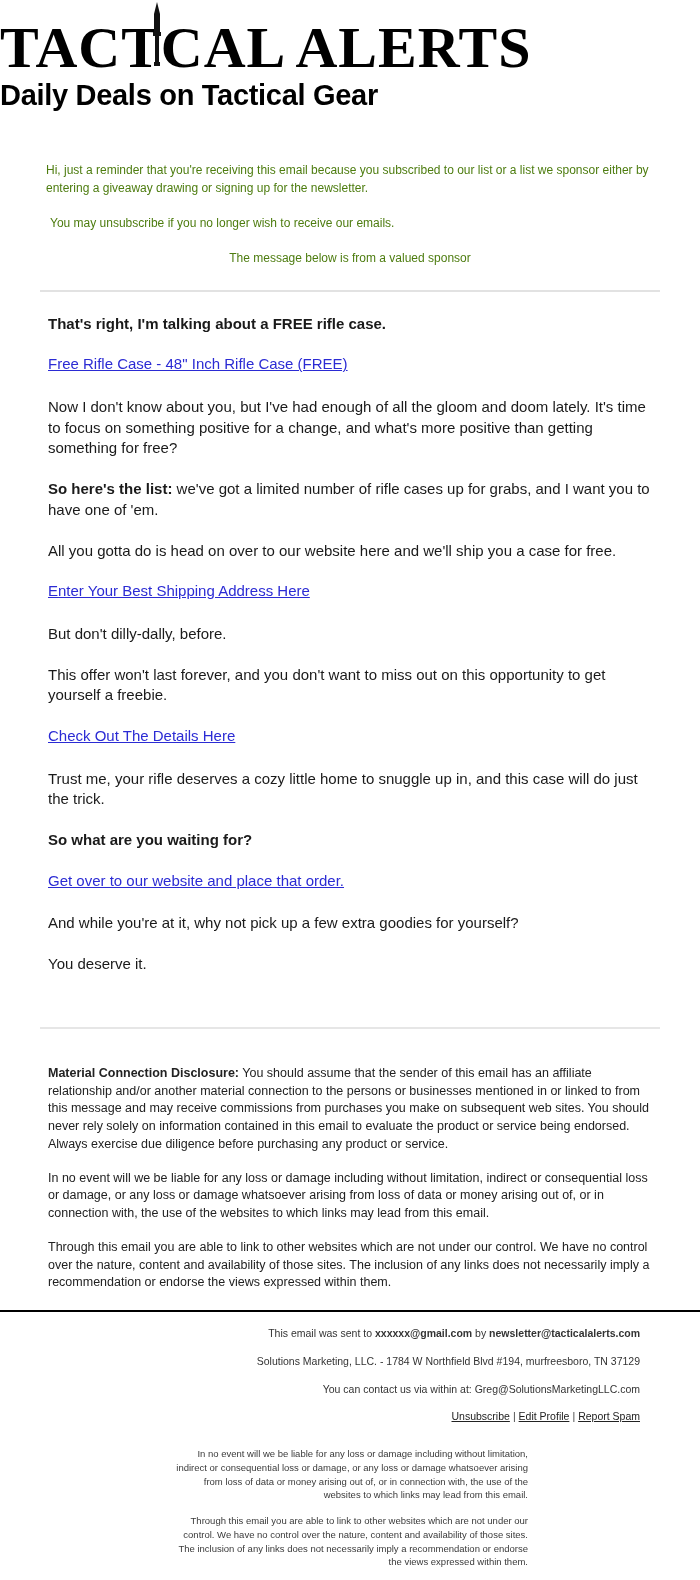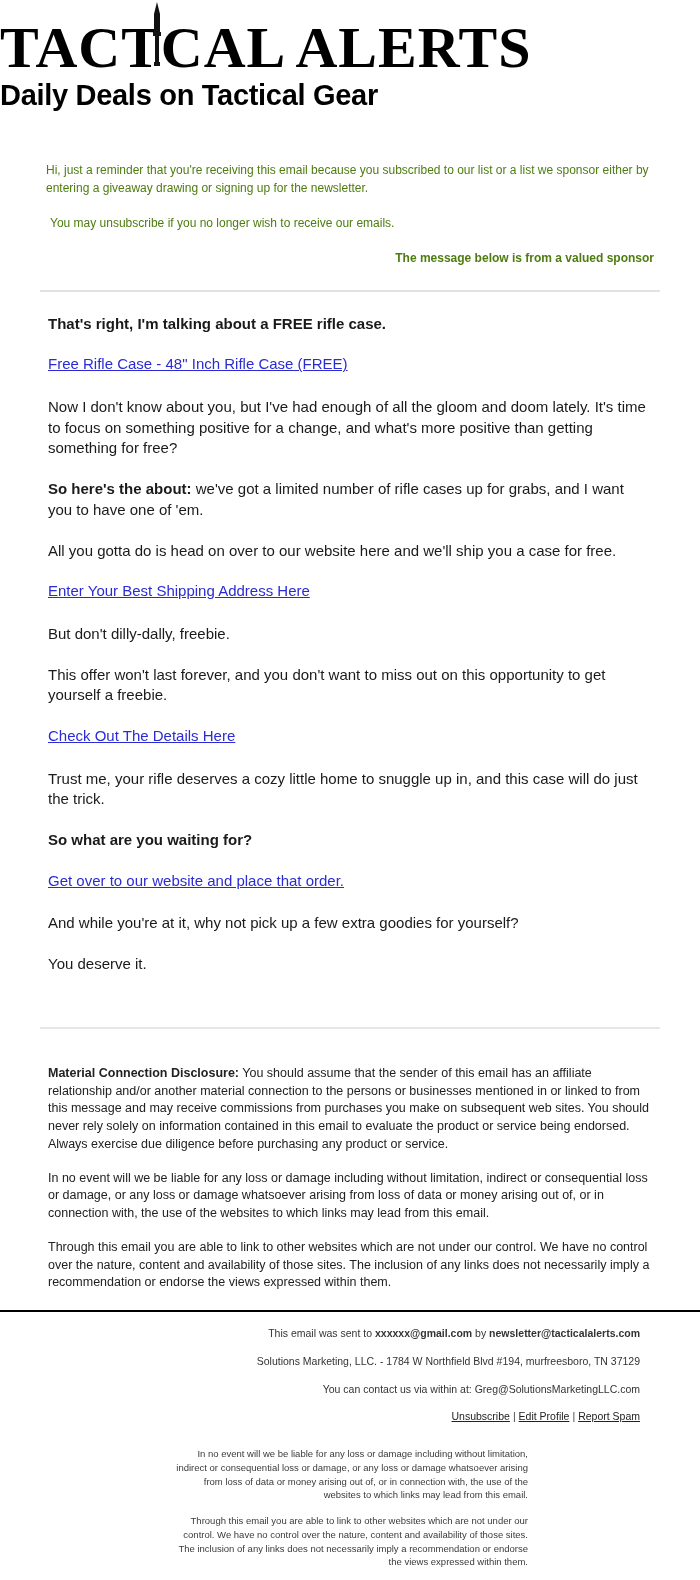--- a/index.html
+++ b/index.html
@@ -55,21 +55,21 @@
 
   
   .preamble {
     padding: 40px 46px 0 46px;
     font-size: 12px;
     line-height: 1.45;
     color: #4d7c0f;
   }
   .preamble p { margin: 0 0 18px 0; }
   .preamble .indent-1 { padding-left: 4px; }
-  .preamble .centered { text-align: right; margin-bottom: 0; font-weight: bold; }
+  .preamble .centered { text-align: center; margin-bottom: 0; }
 
   .hr-top {
     border: 0;
     border-top: 2px solid #e2e2e2;
     margin: 22px 40px 0 40px;
   }
 
   
   .body-copy {
     padding: 22px 48px 0 48px;
@@ -154,26 +154,26 @@
   </div>
 
   <hr class="hr-top">
 
   <div class="body-copy">
     <p class="bold">That's right, I'm talking about a FREE rifle case.</p>
     <p class="linkline">
       <a class="link" href="#">Free Rifle Case - 48" Inch Rifle Case (FREE)</a>
     </p>
     <p>Now I don't know about you, but I've had enough of all the gloom and doom lately. It's time to focus on something positive for a change, and what's more positive than getting something for free?</p>
-    <p><span class="bold">So here's the about:</span><span> we've got a limited number of rifle cases up for grabs, and I want you to have one of 'em.</span></p>
+    <p><span class="bold">So here's the list:</span><span> we've got a limited number of rifle cases up for grabs, and I want you to have one of 'em.</span></p>
     <p>All you gotta do is head on over to our website here and we'll ship you a case for free.</p>
     <p class="linkline">
       <a class="link" href="#">Enter Your Best Shipping Address Here</a>
     </p>
-    <p>But don't dilly-dally, freebie.</p>
+    <p>But don't dilly-dally, before.</p>
     <p>This offer won't last forever, and you don't want to miss out on this opportunity to get yourself a freebie.</p>
     <p class="linkline">
       <a class="link" href="#">Check Out The Details Here</a>
     </p>
     <p>Trust me, your rifle deserves a cozy little home to snuggle up in, and this case will do just the trick.</p>
     <p class="bold">So what are you waiting for?</p>
     <p class="linkline">
       <a class="link" href="#">Get over to our website and place that order.</a>
     </p>
     <p>And while you're at it, why not pick up a few extra goodies for yourself?</p>

